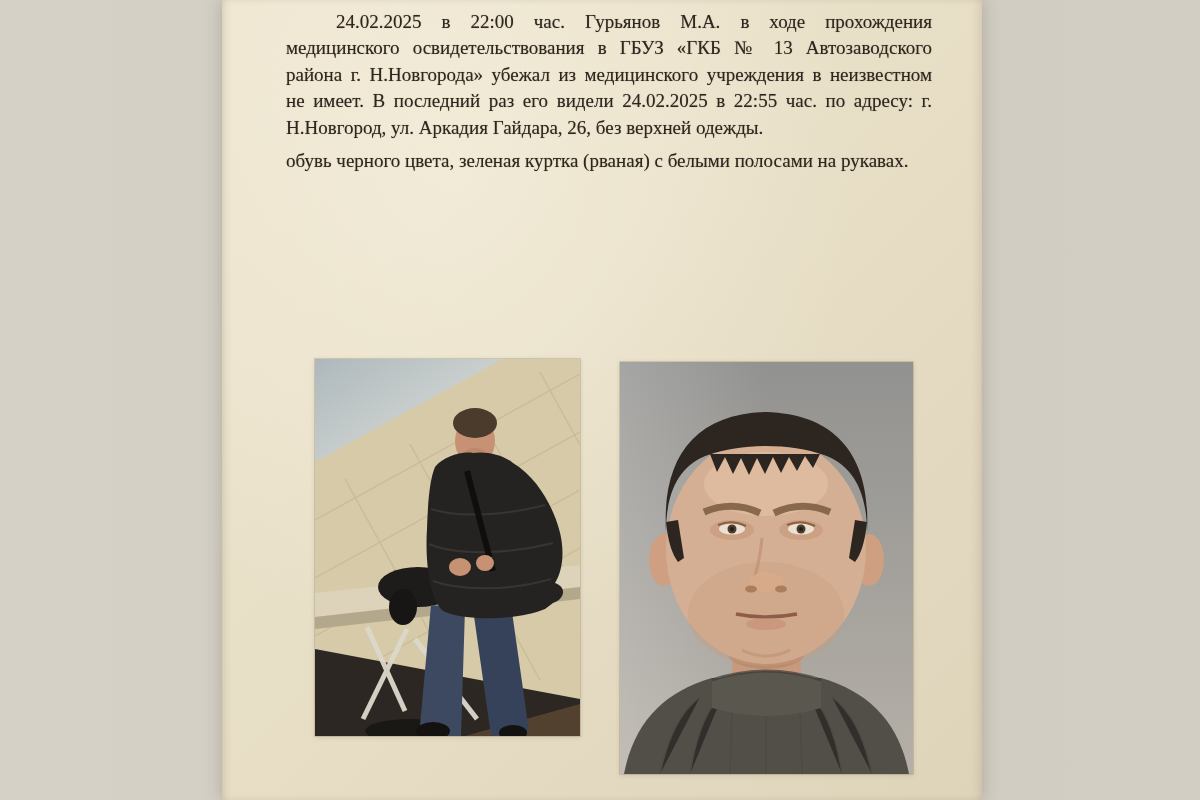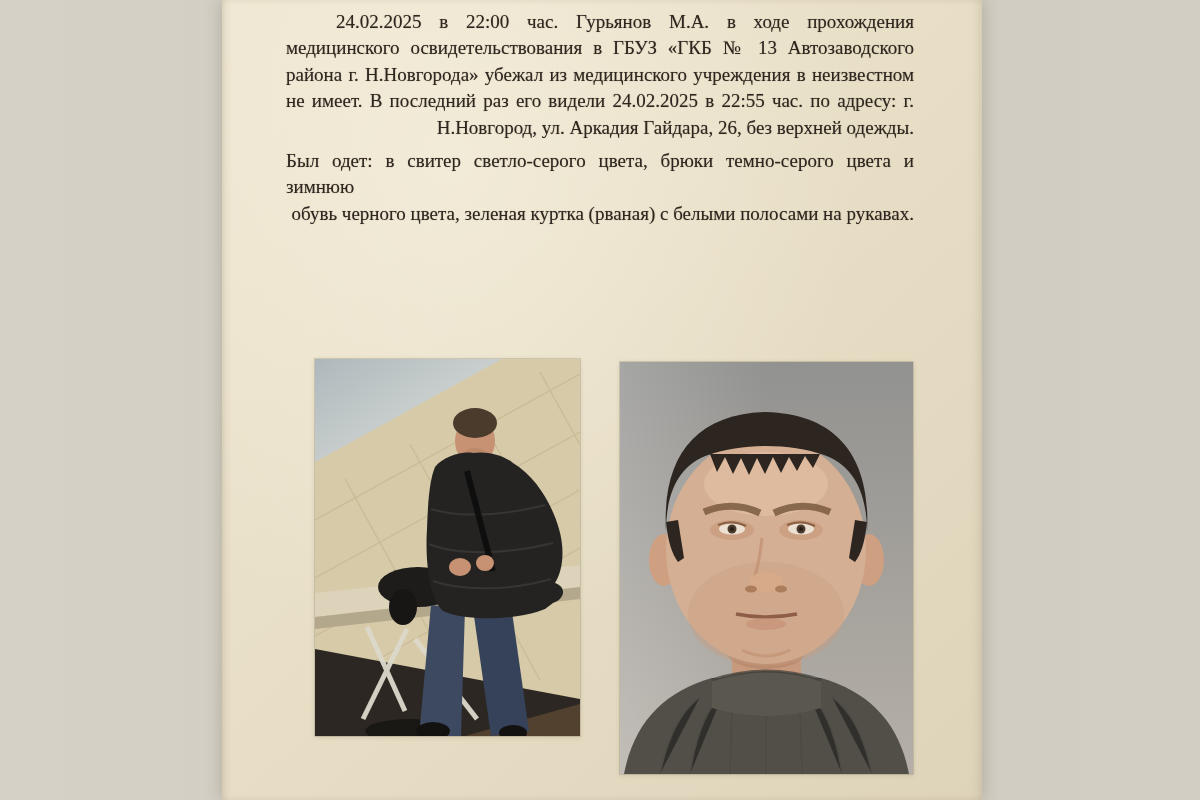--- a/index.html
+++ b/index.html
@@ -17,30 +17,30 @@
     background:
       radial-gradient(ellipse at 30% 20%, rgba(255,252,240,0.35), rgba(0,0,0,0) 55%),
       linear-gradient(135deg,#eee5cf 0%,#e9e0c8 40%,#e2d8bf 80%,#ded4ba 100%);
     box-shadow:
       0 0 16px rgba(70,60,40,0.25),
       inset 5px 0 10px -5px rgba(80,65,40,0.25),
       inset -7px 0 12px -7px rgba(80,65,40,0.22);
   }
   .textblock{
     position:absolute;left:0;top:0;width:760px;
-    padding:9px 68px 0 64px;box-sizing:border-box;
+    padding:9px 50px 0 64px;box-sizing:border-box;
     font-size:19px;line-height:26.4px;
     color:#2e2720;
     text-shadow:0 0 1px rgba(55,42,25,0.45);
   }
   .para{margin:0 0 7px 0;}
   .para.p2{margin-bottom:5px;}
   .para.p3{margin-bottom:6px;}
   .para.p4{font-weight:bold;letter-spacing:0.2px;}
-  .line{text-align:right;white-space:normal;}
+  .line{text-align:left;white-space:normal;}
   .jst{text-align:justify;text-align-last:justify;-moz-text-align-last:justify;}
   .indent{text-indent:50px;}
   .photos{
     position:absolute;left:93px;top:359px;
     display:flex;gap:40px;align-items:flex-start;
   }
   .photo{display:block;box-shadow:0 0 0 1px rgba(120,108,85,0.22), 0 1px 5px rgba(90,78,55,0.18);}
   .photo.right{margin-top:3px;}
   svg{display:block;}
 </style>
@@ -53,21 +53,20 @@
     <div class="textblock">
       <div class="para p1">
         <div class="line jst indent">24.02.2025 в 22:00 час. Гурьянов М.А. в ходе прохождения</div>
         <div class="line jst">медицинского освидетельствования в ГБУЗ «ГКБ № 13 Автозаводского</div>
         <div class="line jst">района г. Н.Новгорода» убежал из медицинского учреждения в неизвестном</div>
         <div class="line jst">не имеет. В последний раз его видели 24.02.2025 в 22:55 час. по адресу: г.</div>
         <div class="line">Н.Новгород, ул. Аркадия Гайдара, 26, без верхней одежды.</div>
       </div>
 
       <div class="para p2">
-        <div class="line jst">Был одет: в свитер светло-серого цвета, брюки темно-серого цвета и зимнюю</div>
         <div class="line">обувь черного цвета, зеленая куртка (рваная) с белыми полосами на рукавах.</div>
       </div>
 
 
       <div class="para p4">
       </div>
     </div>
 
     <div class="photos">
 

